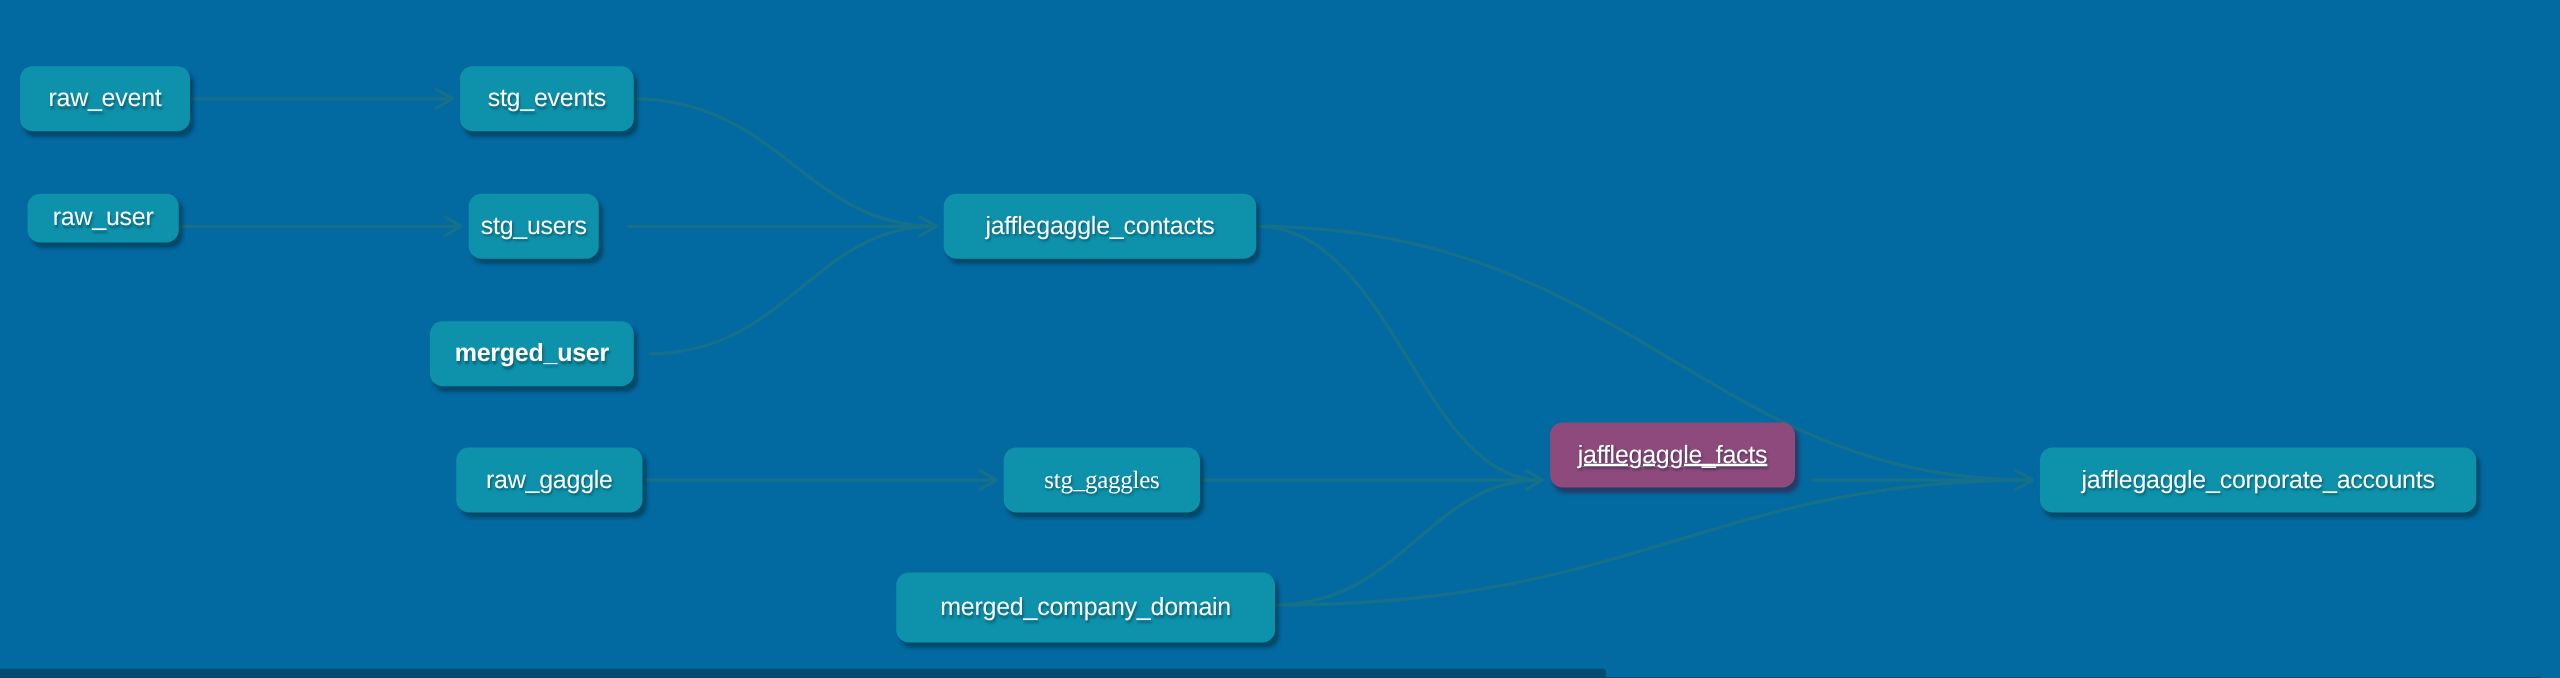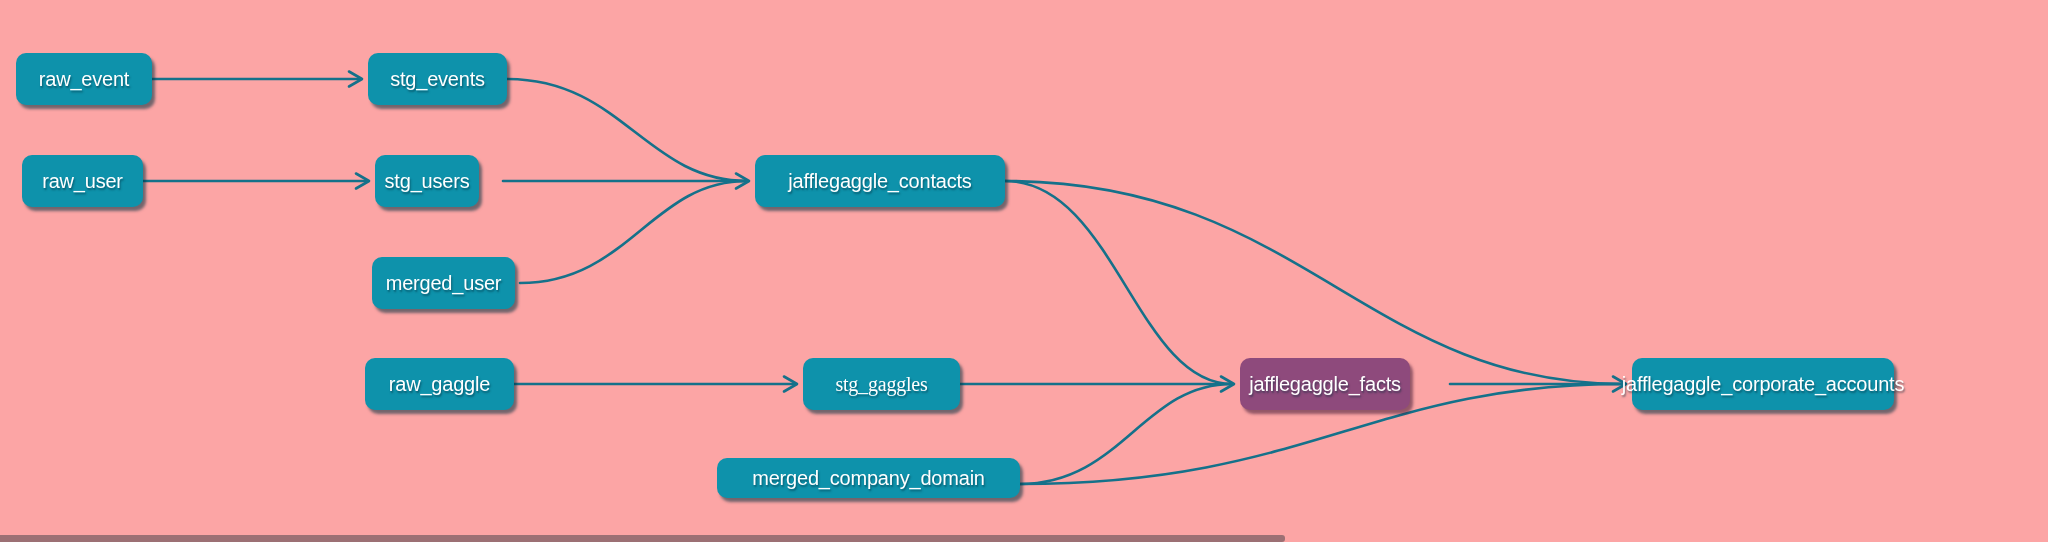--- a/index.html
+++ b/index.html
@@ -62,21 +62,21 @@
     left: 0;
     bottom: 0;
     height: 7px;
     background: rgba(0, 26, 36, 0.38);
     border-radius: 0 3px 3px 0;
   }
 </style>
 </head>
 <body>
 
-<div class="stage" id="stage" style="background: #fca5a5;">
+<div class="stage" id="stage" style="background: #0369a1;">
   <svg class="edges-layer" id="edges-layer" viewBox="0 0 2048 542" xmlns="http://www.w3.org/2000/svg">
       <path d="M152,79 L360,79" class="edge" stroke="#15718A"></path>
       <path d="M143,181 L367,181" class="edge" stroke="#15718A"></path>
       <path d="M507,79 C622.2,79 646.2,181 747,181" class="edge" stroke="#15718A"></path>
       <path d="M503,181 L747,181" class="edge" stroke="#15718A"></path>
       <path d="M520,283 C628.96,283 651.66,181 747,181" class="edge" stroke="#15718A"></path>
       <path d="M512,384 L795,384" class="edge" stroke="#15718A"></path>
       <path d="M960,384 L1232,384" class="edge" stroke="#15718A"></path>
       <path d="M1005,181 C1113.96,181 1136.66,384 1232,384" class="edge" stroke="#15718A"></path>
       <path d="M1020,484 C1121.76,484 1142.96,384 1232,384" class="edge" stroke="#15718A"></path>
@@ -86,24 +86,24 @@
       <path d="M349,71.5 L362,79 L349,86.5" class="arrowhead" stroke="#15718A"></path>
       <path d="M356,173.5 L369,181 L356,188.5" class="arrowhead" stroke="#15718A"></path>
       <path d="M736,173.5 L749,181 L736,188.5" class="arrowhead" stroke="#15718A"></path>
       <path d="M784,376.5 L797,384 L784,391.5" class="arrowhead" stroke="#15718A"></path>
       <path d="M1221,376.5 L1234,384 L1221,391.5" class="arrowhead" stroke="#15718A"></path>
       <path d="M1613,376.5 L1626,384 L1613,391.5" class="arrowhead" stroke="#15718A"></path>
     </svg>
   <div id="nodes-layer">
       <div class="node" style="left: 16px; top: 53px; width: 136px; height: 52px;">raw_event</div>
       <div class="node" style="left: 368px; top: 53px; width: 139px; height: 52px;">stg_events</div>
-      <div class="node" style="left: 22px; top: 155px; width: 121px; height: 52px; text-align: center;">raw_user</div>
+      <div class="node" style="left: 22px; top: 155px; width: 121px; height: 39px; text-align: center;">raw_user</div>
       <div class="node" style="left: 375px; top: 155px; width: 104px; height: 52px;">stg_users</div>
       <div class="node" style="left: 755px; top: 155px; width: 250px; height: 52px;">jafflegaggle_contacts</div>
-      <div class="node" style="left: 372px; top: 257px; width: 143px; height: 52px;">merged_user</div>
+      <div class="node" style="left: 344px; top: 257px; width: 163px; height: 52px; font-weight: bold;">merged_user</div>
       <div class="node" style="left: 365px; top: 358px; width: 149px; height: 52px;">raw_gaggle</div>
       <div class="node" style="left: 803px; top: 358px; width: 157px; height: 52px; font-family: Liberation Serif, serif;">stg_gaggles</div>
-      <div class="node selected" style="left: 1240px; top: 358px; width: 170px; height: 52px;">jafflegaggle_facts</div>
-      <div class="node" style="left: 1632px; top: 358px; width: 262px; height: 52px;">jafflegaggle_corporate_accounts</div>
-      <div class="node" style="left: 717px; top: 458px; width: 303px; height: 40px;">merged_company_domain</div>
+      <div class="node selected" style="left: 1240px; top: 338px; width: 196px; height: 52px; text-decoration: underline;">jafflegaggle_facts</div>
+      <div class="node" style="left: 1632px; top: 358px; width: 349px; height: 52px;">jafflegaggle_corporate_accounts</div>
+      <div class="node" style="left: 717px; top: 458px; width: 303px; height: 56px;">merged_company_domain</div>
     </div>
   <div class="hscroll-thumb" id="hscroll-thumb" style="width: 1285px;"></div>
 </div>
 
 </body></html>

